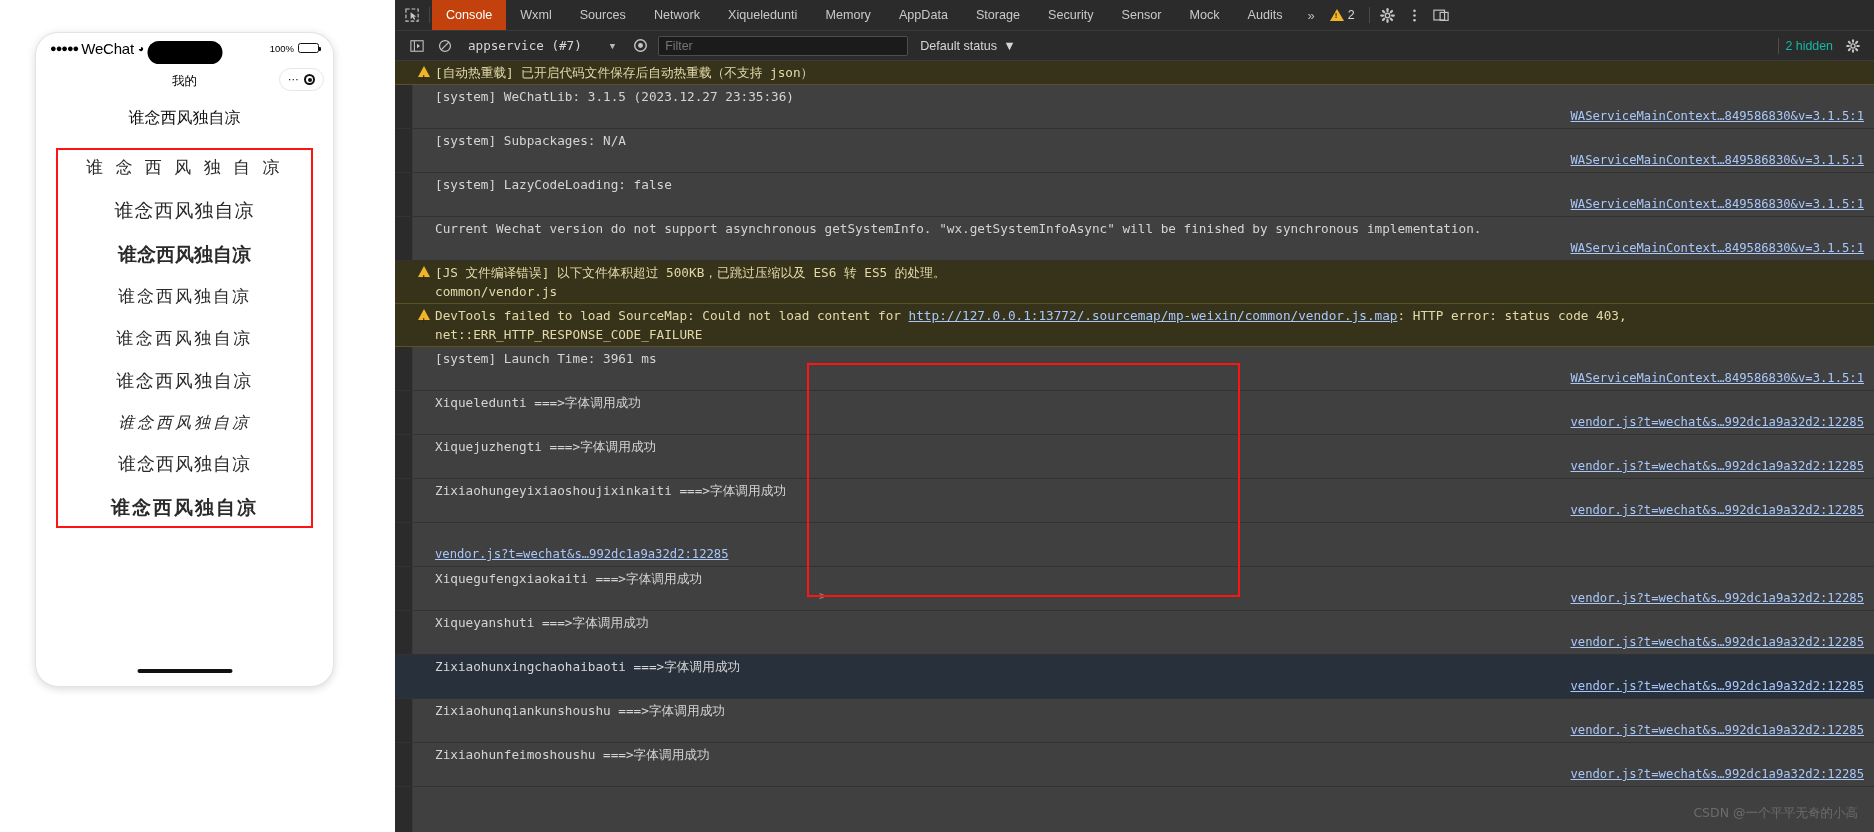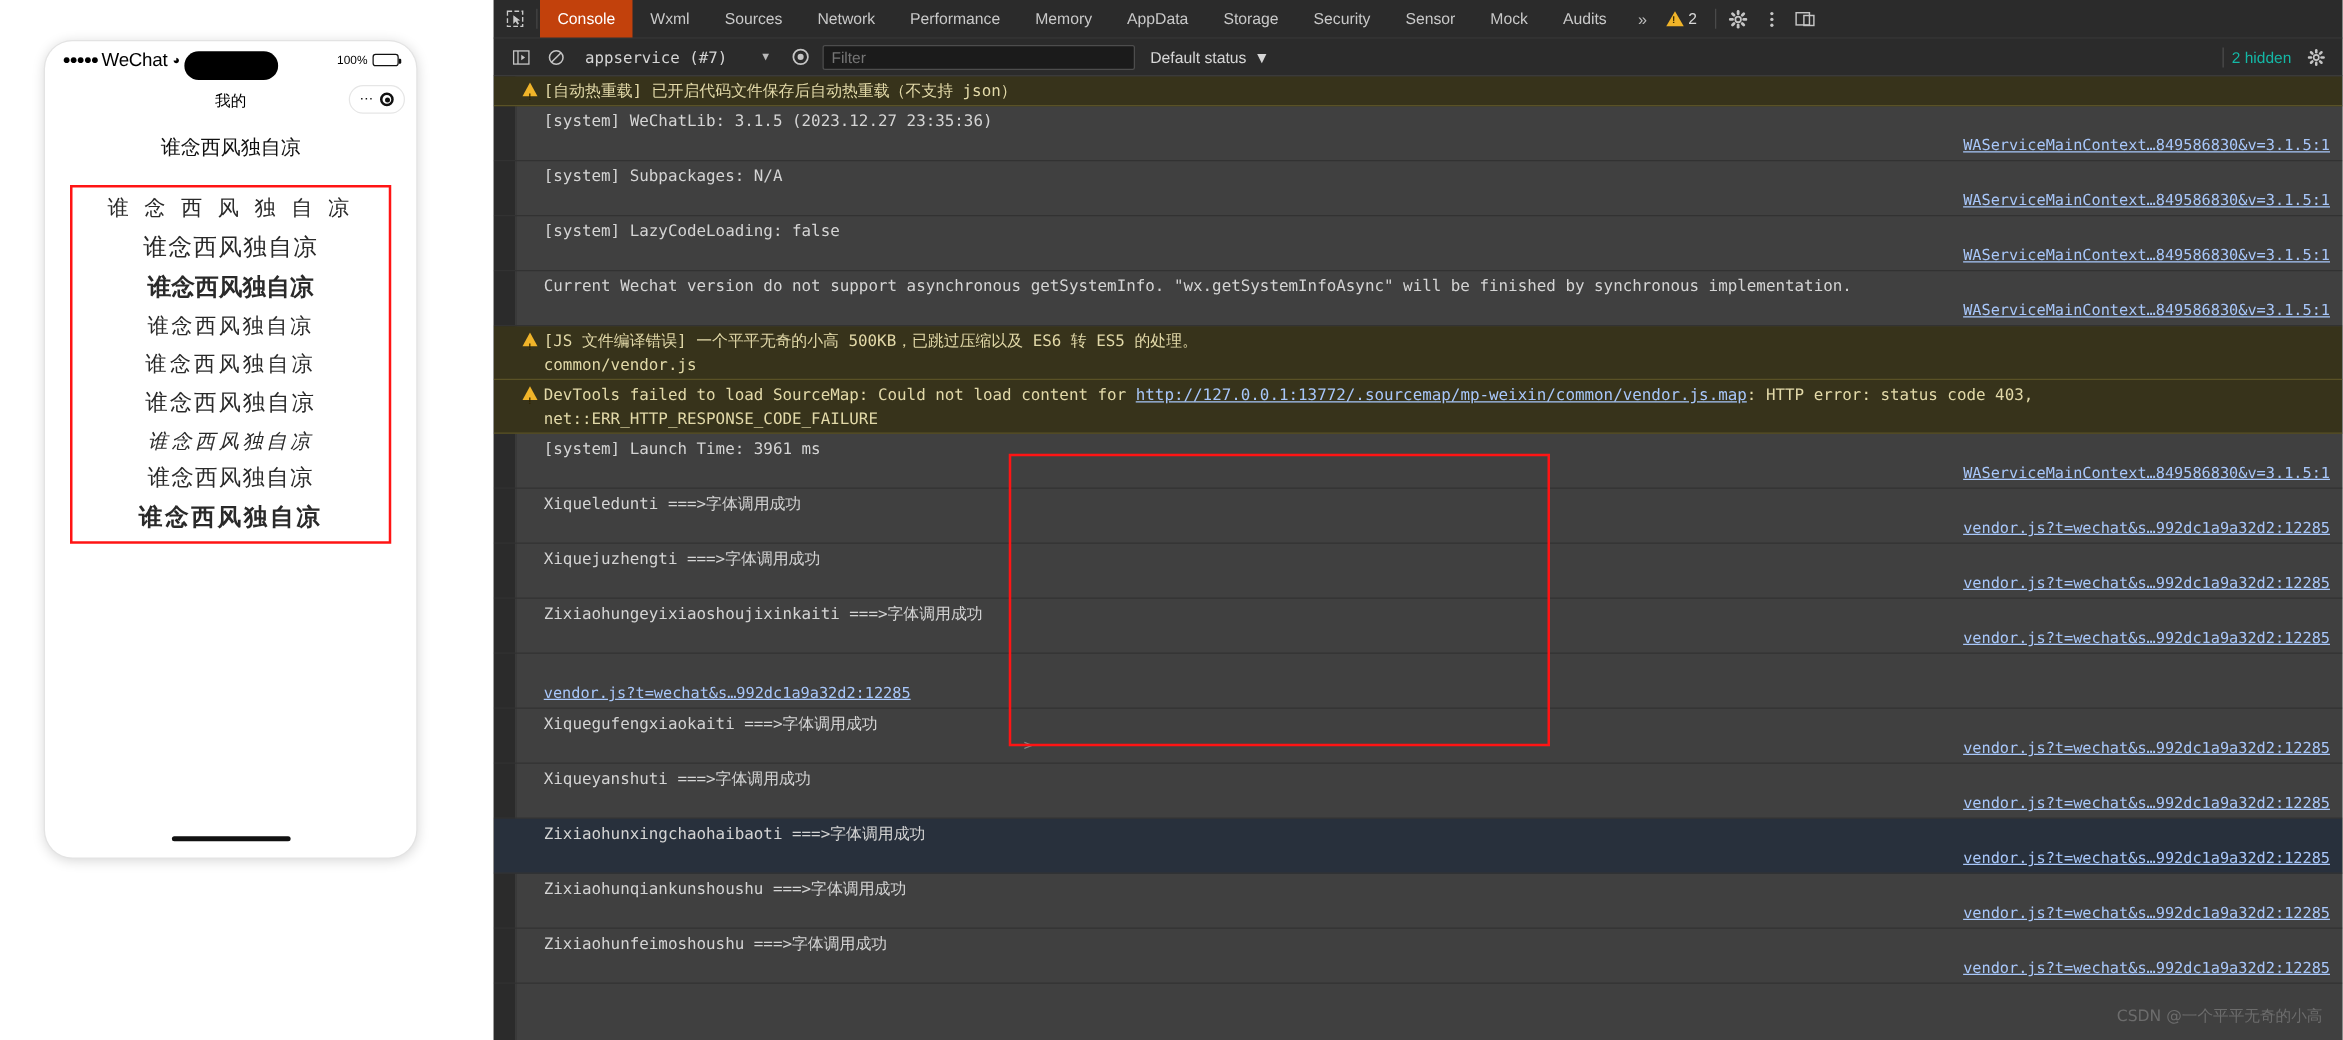--- a/index.html
+++ b/index.html
@@ -70,21 +70,21 @@
   .cap-circle::after{content:"";position:absolute;left:1.5px;top:1.5px;width:4px;height:4px;border-radius:50%;background:#111;}
 
   .phone-heading {
     text-align: center; font-size: 16px; color: #111; margin-top: 9px;
     font-family: "DejaVu Sans", sans-serif;
   }
 
   .font-box {
     margin: 19px 20px 0 20px;
     border: 2.5px solid #ff1414;
-    height: 287px;
+    height: 380px;
     display: flex; flex-direction: column;
     justify-content: space-between;
     padding: 9px 19px;
   }
   .font-line {
     text-align: center;
     color: #2a2a2a;
     white-space: nowrap;
     line-height: 1;
   }
@@ -281,21 +281,21 @@
         <svg width="15" height="15" viewBox="0 0 16 16">
             <rect x="1" y="1" width="13" height="13" fill="none" stroke="#c9c9c9" stroke-width="1.2" stroke-dasharray="4 2"></rect>
             <path d="M6 4.5 L6 12 L8 9.8 L9.6 12.6 L11 11.8 L9.4 9.2 L12 9 Z" fill="#c9c9c9"></path>
           </svg>
       </div>
       <div class="tab-sep"></div>
       <div class="dt-tab active">Console</div>
       <div class="dt-tab">Wxml</div>
       <div class="dt-tab">Sources</div>
       <div class="dt-tab">Network</div>
-      <div class="dt-tab">Performance</div>
+      <div class="dt-tab">Xiqueledunti</div>
       <div class="dt-tab">Memory</div>
       <div class="dt-tab">AppData</div>
       <div class="dt-tab">Storage</div>
       <div class="dt-tab">Security</div>
       <div class="dt-tab">Sensor</div>
       <div class="dt-tab">Mock</div>
       <div class="dt-tab">Audits</div>
       <div class="chev-more">»</div>
       <div class="warn-count">
         <span class="tri-warn"></span>
@@ -416,21 +416,21 @@
             <div class="row-gutter"></div>
             <div class="row-icon"></div>
             <div class="row-text">Current Wechat version do not support asynchronous getSystemInfo. "wx.getSystemInfoAsync" will be finished by synchronous implementation.</div>
             <div class="row-link">WAServiceMainContext…849586830&amp;v=3.1.5:1</div>
           </div>
           <div class="row warn">
             <div class="row-gutter"></div>
             <div class="row-icon">
               <span class="wtri"></span>
             </div>
-            <div class="row-text">[JS 文件编译错误] 一个平平无奇的小高 500KB，已跳过压缩以及 ES6 转 ES5 的处理。
+            <div class="row-text">[JS 文件编译错误] 以下文件体积超过 500KB，已跳过压缩以及 ES6 转 ES5 的处理。
 common/vendor.js</div>
           </div>
           <div class="row warn">
             <div class="row-gutter"></div>
             <div class="row-icon">
               <span class="wtri"></span>
             </div>
             <div class="row-text">DevTools failed to load SourceMap: Could not load content for <span class="inline-link">http://127.0.0.1:13772/.sourcemap/mp-weixin/common/vendor.js.map</span>: HTTP error: status code 403, net::ERR_HTTP_RESPONSE_CODE_FAILURE</div>
           </div>
           <div class="row">

